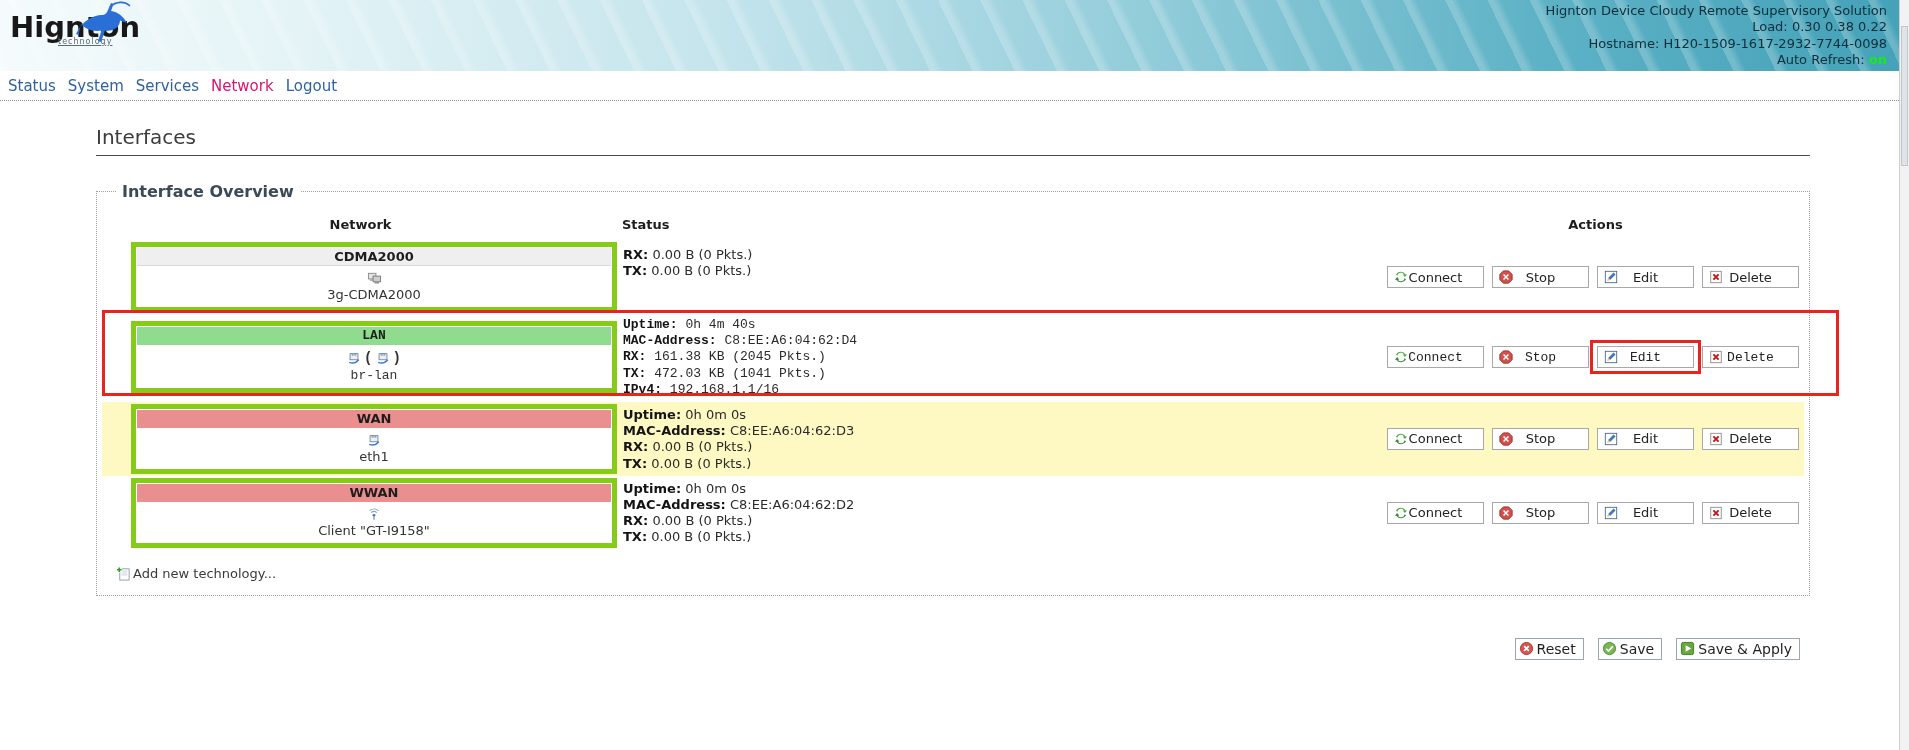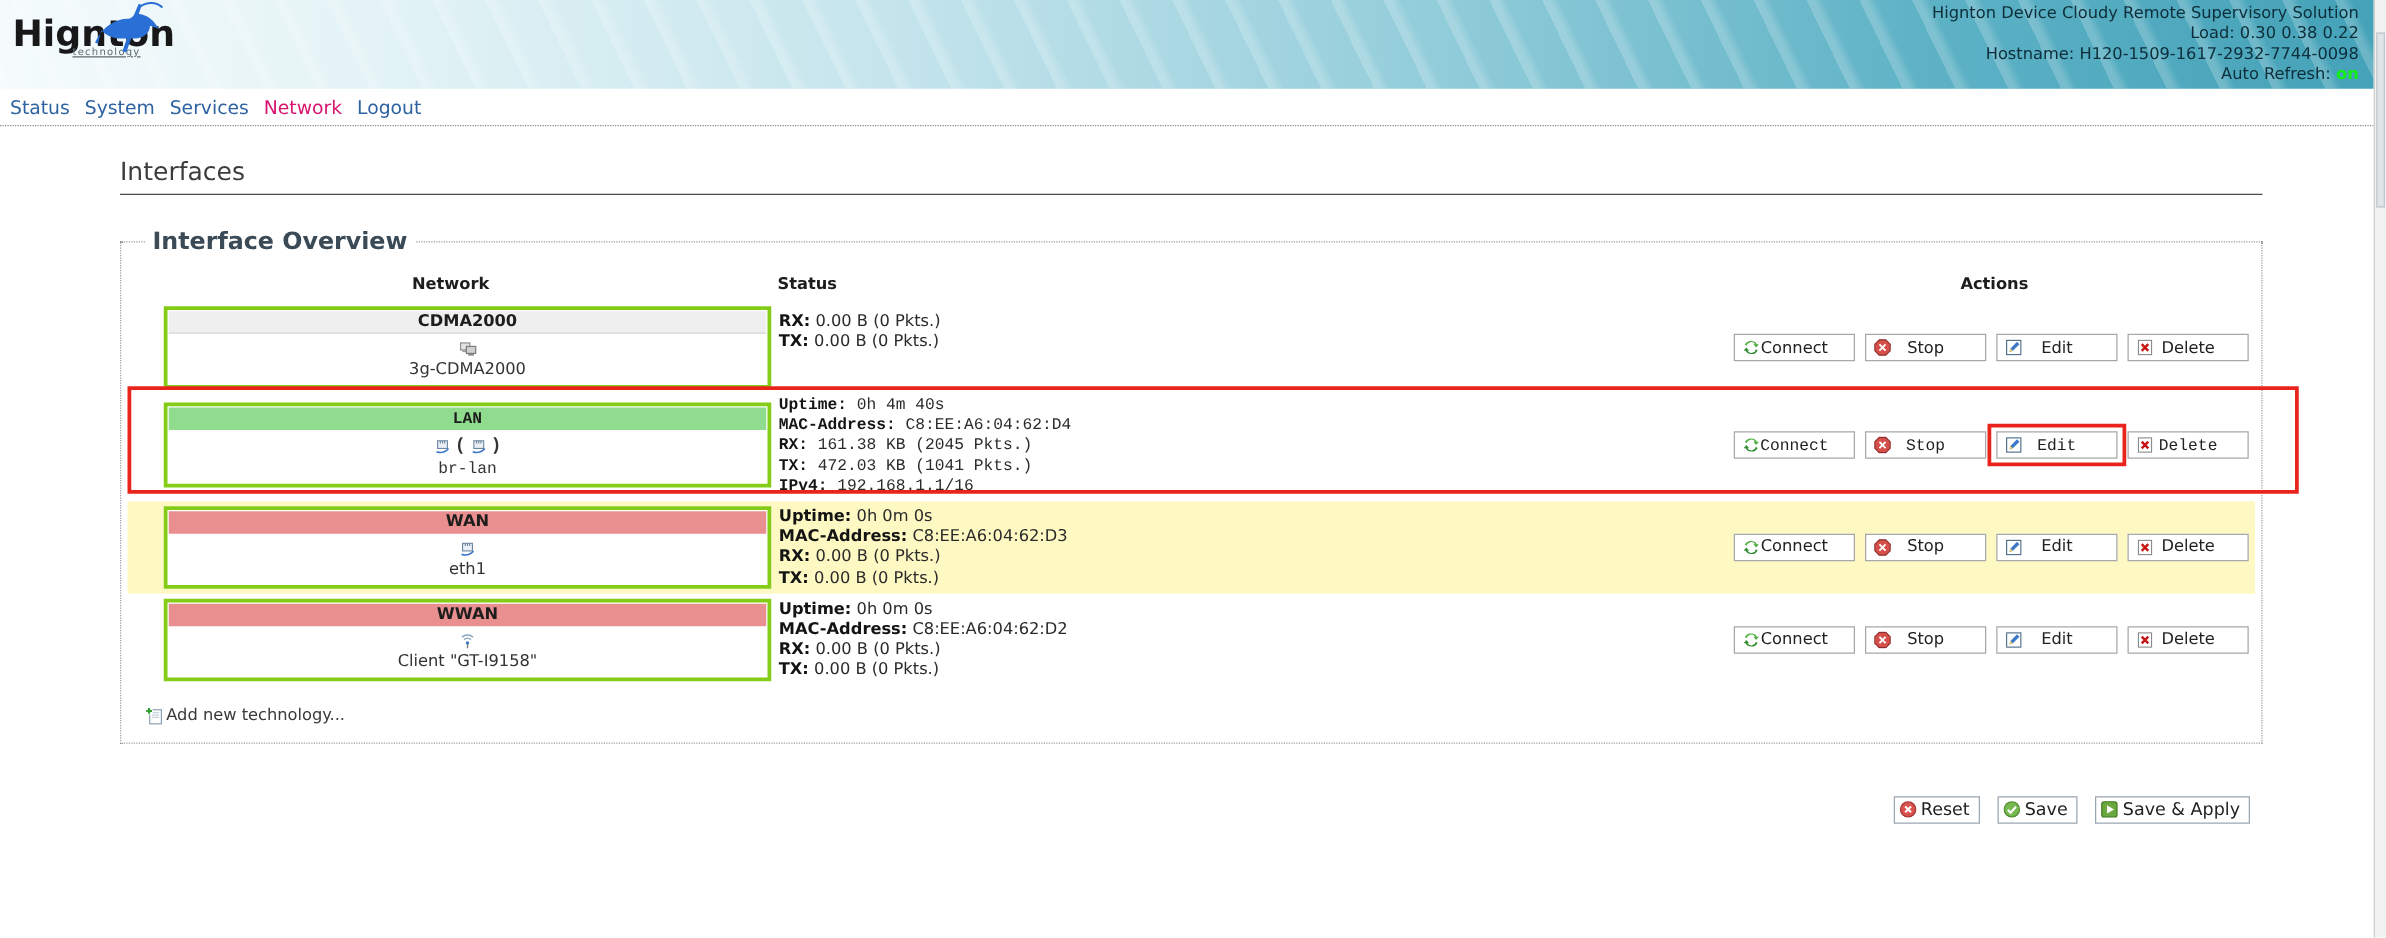--- a/index.html
+++ b/index.html
@@ -30,34 +30,34 @@
     display:flex; align-items:center; gap:12px; padding-left:8px; font-size:15px; background:#fff; }
   .nav-link { color:#2e62a0; cursor:pointer; text-decoration:none; }
   .nav-link.active { color:#d8156e; }
 
   
   .content { margin-left:96px; width:1714px; }
   .page-title { margin-top:24px; font-size:20px; font-weight:normal; color:#3c3c3c;
     padding-bottom:6px; border-bottom:1px solid #4a4a4a; }
 
   fieldset.section { margin-top:26px; border:1px dotted #a0a0a0; padding:4px 5px 10px 5px; position:relative; }
-  fieldset.section legend { margin-left:14px; padding:0 6px; font-size:19px; font-weight:bold; color:#3a4a57; }
+  fieldset.section legend { margin-left:14px; padding:0 6px; font-size:16px; font-weight:bold; color:#3a4a57; }
 
   .tbl { margin-top:6px; font-size:13px; }
   .thead { display:flex; font-weight:bold; color:#1d1d1d; padding:6px 0 10px 0; }
   .th-net { width:517px; text-align:center; }
   .th-status { width:768px; padding-left:3px; }
   .th-actions { width:417px; text-align:center; }
 
   .irow { display:flex; position:relative; align-items:stretch; }
   .irow.bg-blue { background:#fef9c3; }
   .r1 { min-height:66px; } .r2 { min-height:86px;font-family:Liberation Mono, monospace; } .r3 { min-height:72px; } .r4 { min-height:66px; }
 
   .col-net { width:517px; display:flex; align-items:center; }
-  .netbox { margin-left:29px; width:486px; background:#fff; border:3px solid #84cc16;
+  .netbox { margin-left:29px; width:486px; background:#fff; border:5px solid #84cc16;
     text-align:center; padding:1px; }
   .netbar { height:18px; line-height:18px; font-weight:bold; color:#1d1d1d; }
   .bar-gray  { background:#efefef; border-bottom:1px solid #d9d9d9; }
   .bar-green { background:#8fdc8f; }
   .bar-red   { background:#ea8f8f; }
   .neticons { padding:5px 0 1px 0; display:flex; justify-content:center; align-items:center;
     gap:3px; font-weight:bold; color:#333; font-size:14px; }
   .netif { color:#333; padding:1px 0 4px 0; }
 
   .col-status { width:768px; padding:5px 0 4px 4px; line-height:16.2px; color:#2b2b2b; }

